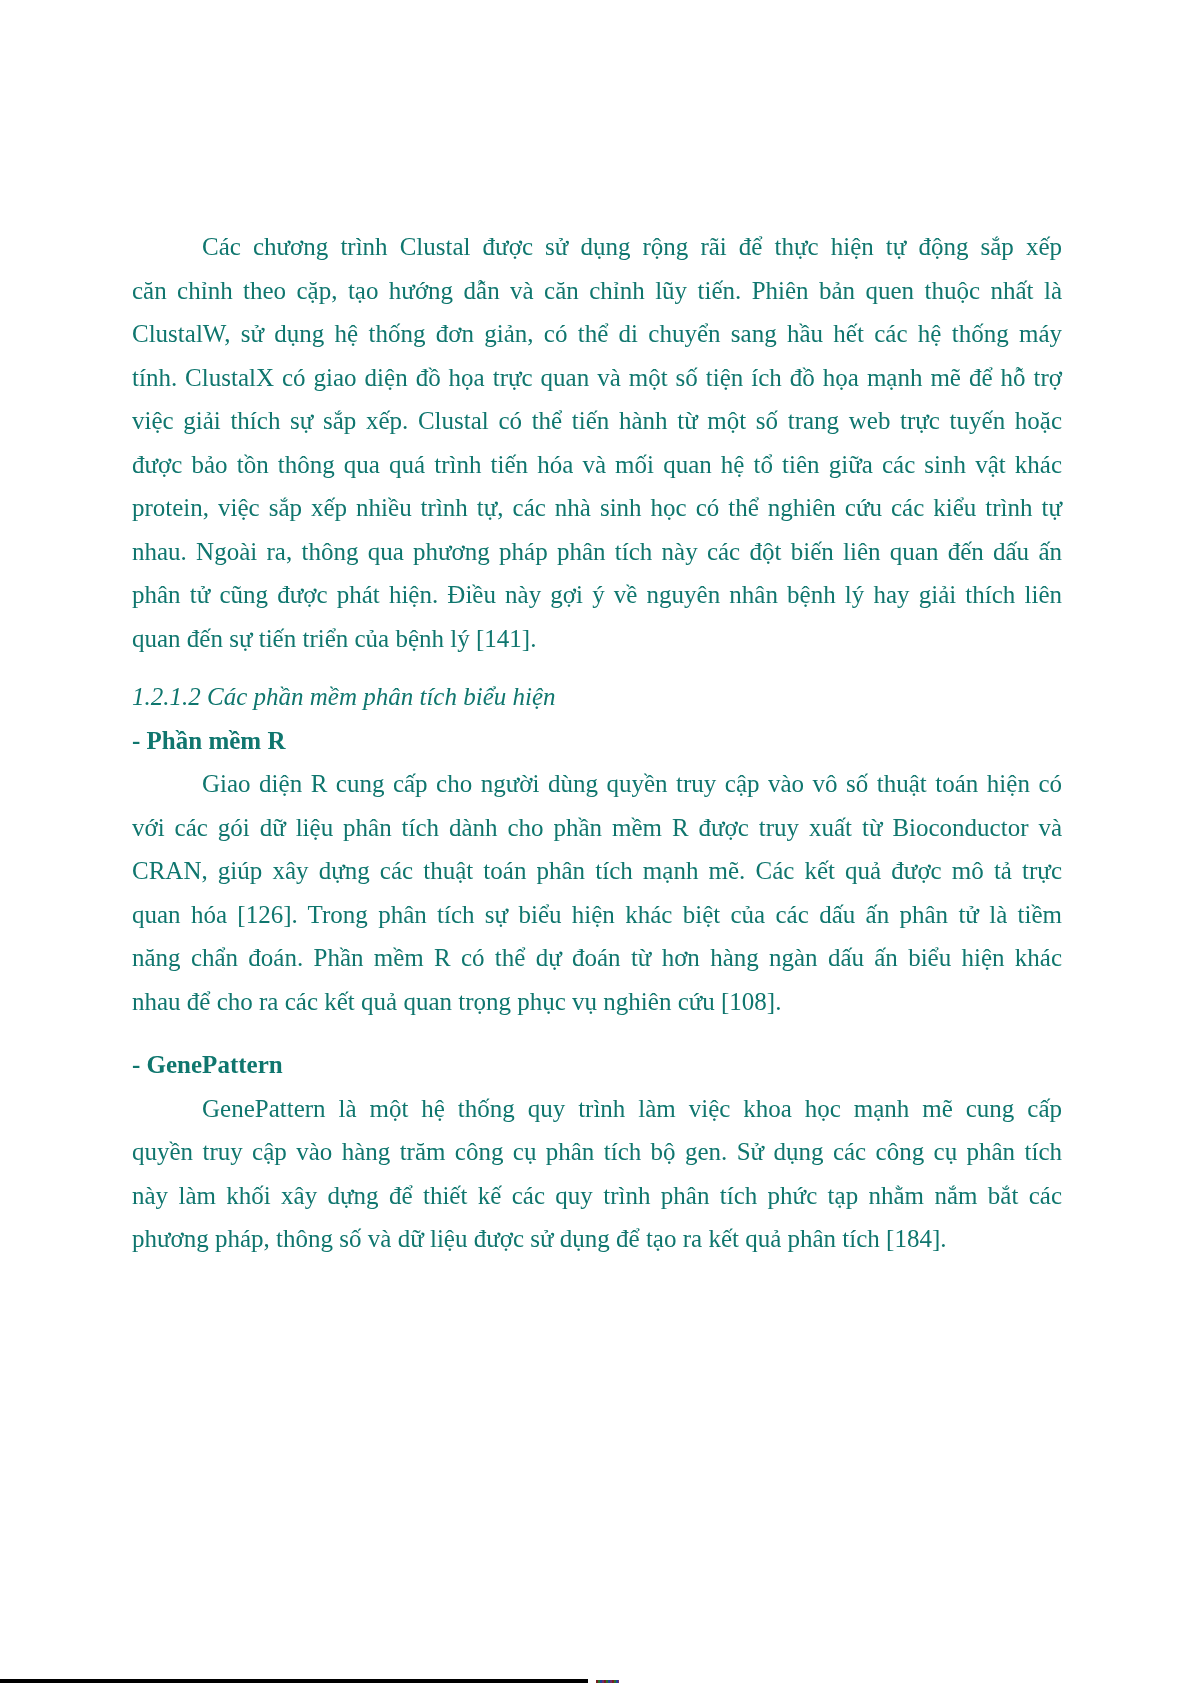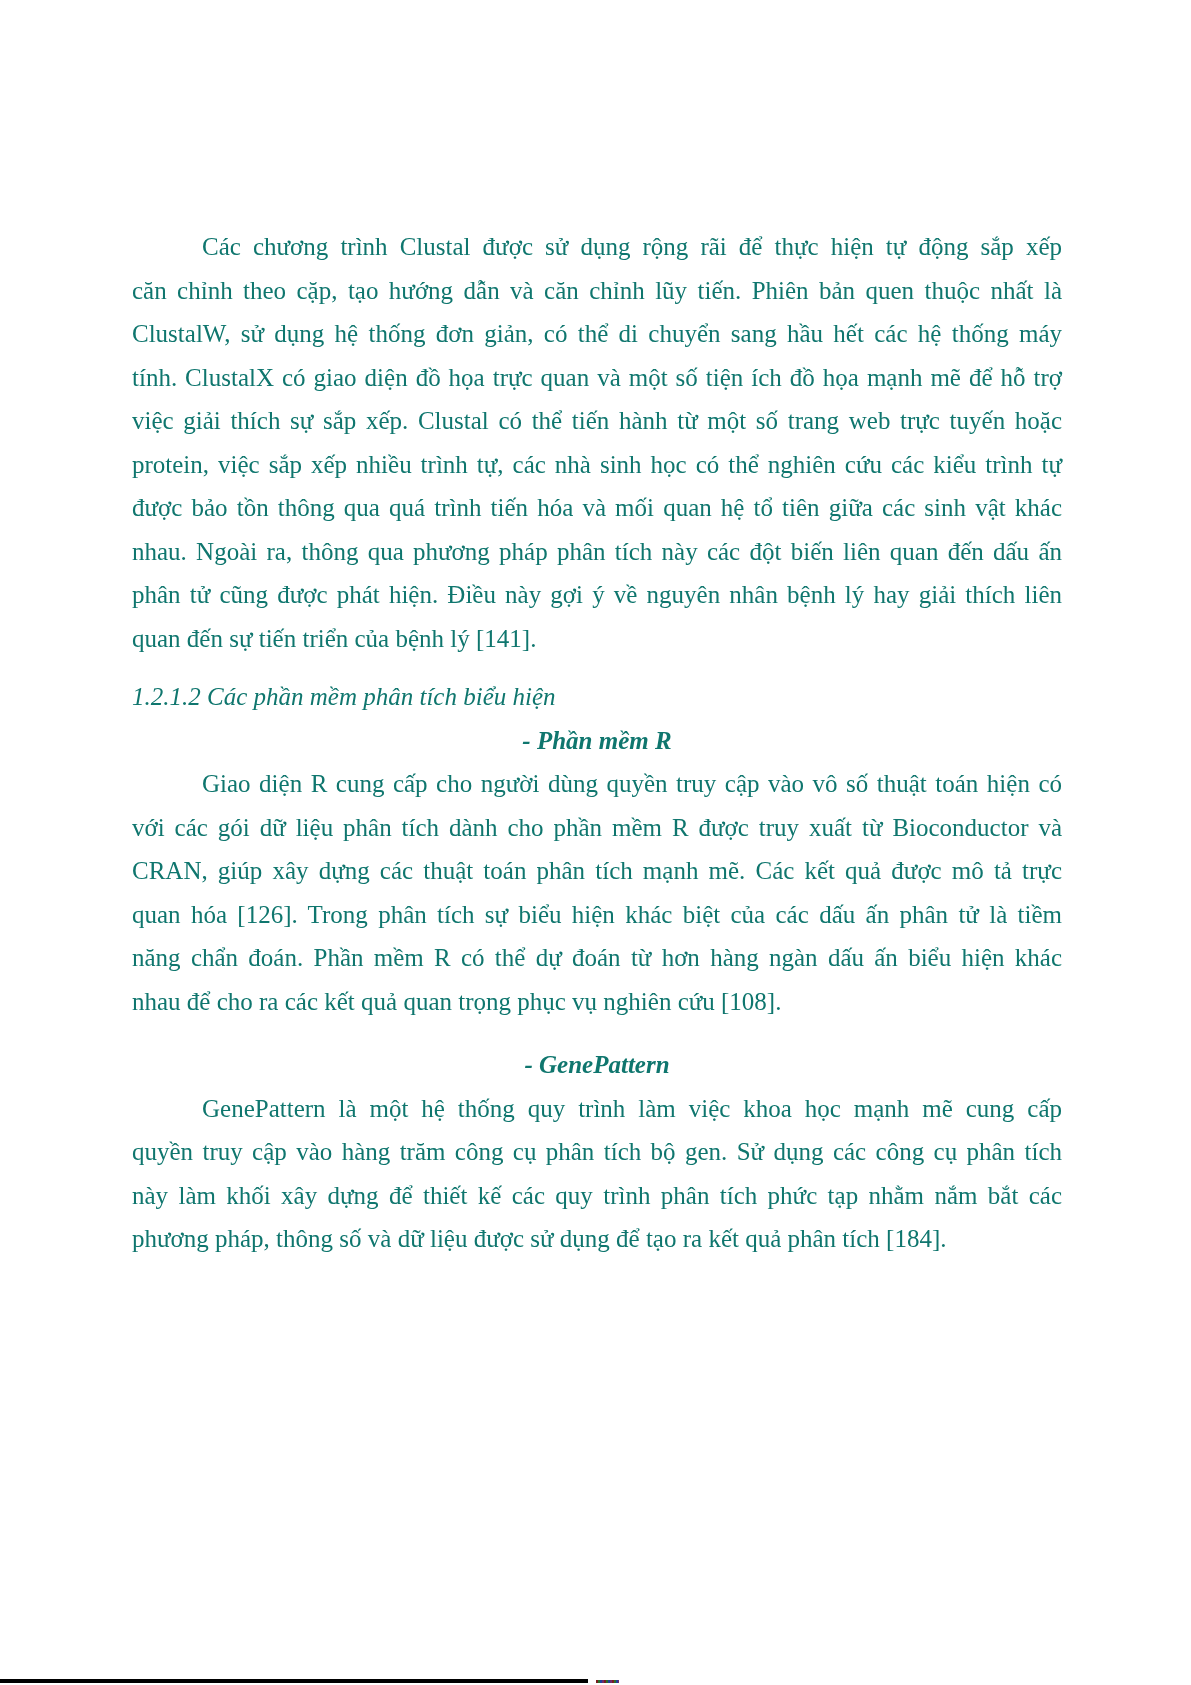--- a/index.html
+++ b/index.html
@@ -34,24 +34,22 @@
   }
   .ln.last {
     text-align-last: left;
   }
   .sec-head {
     font-style: italic;
     height: 43.5px;
     margin-top: 15px;
   }
   .sub-head {
-    font-style: italic;
     font-weight: bold;
     height: 43.5px;
-    text-align: center;
   }
   .sub-head.gp {
     margin-top: 20px;
   }
   .footer-rule {
     position: absolute;
     left: 0;
     top: 1679px;
     width: 588px;
     height: 4px;
@@ -75,22 +73,22 @@
 
 <div class="page">
   <div class="content">
 
     <div>
       <div class="ln first">Các chương trình Clustal được sử dụng rộng rãi để thực hiện tự động sắp xếp</div>
       <div class="ln">căn chỉnh theo cặp, tạo hướng dẫn và căn chỉnh lũy tiến. Phiên bản quen thuộc nhất là</div>
       <div class="ln">ClustalW, sử dụng hệ thống đơn giản, có thể di chuyển sang hầu hết các hệ thống máy</div>
       <div class="ln">tính. ClustalX có giao diện đồ họa trực quan và một số tiện ích đồ họa mạnh mẽ để hỗ trợ</div>
       <div class="ln">việc giải thích sự sắp xếp. Clustal có thể tiến hành từ một số trang web trực tuyến hoặc</div>
+      <div class="ln">được bảo tồn thông qua quá trình tiến hóa và mối quan hệ tổ tiên giữa các sinh vật khác</div>
       <div class="ln">protein, việc sắp xếp nhiều trình tự, các nhà sinh học có thể nghiên cứu các kiểu trình tự</div>
-      <div class="ln">được bảo tồn thông qua quá trình tiến hóa và mối quan hệ tổ tiên giữa các sinh vật khác</div>
       <div class="ln">nhau. Ngoài ra, thông qua phương pháp phân tích này các đột biến liên quan đến dấu ấn</div>
       <div class="ln">phân tử cũng được phát hiện. Điều này gợi ý về nguyên nhân bệnh lý hay giải thích liên</div>
       <div class="ln last">quan đến sự tiến triển của bệnh lý [141].</div>
     </div>
 
     <div class="sec-head">1.2.1.2 Các phần mềm phân tích biểu hiện</div>
 
     <div class="sub-head">- Phần mềm R</div>
 
     <div>

